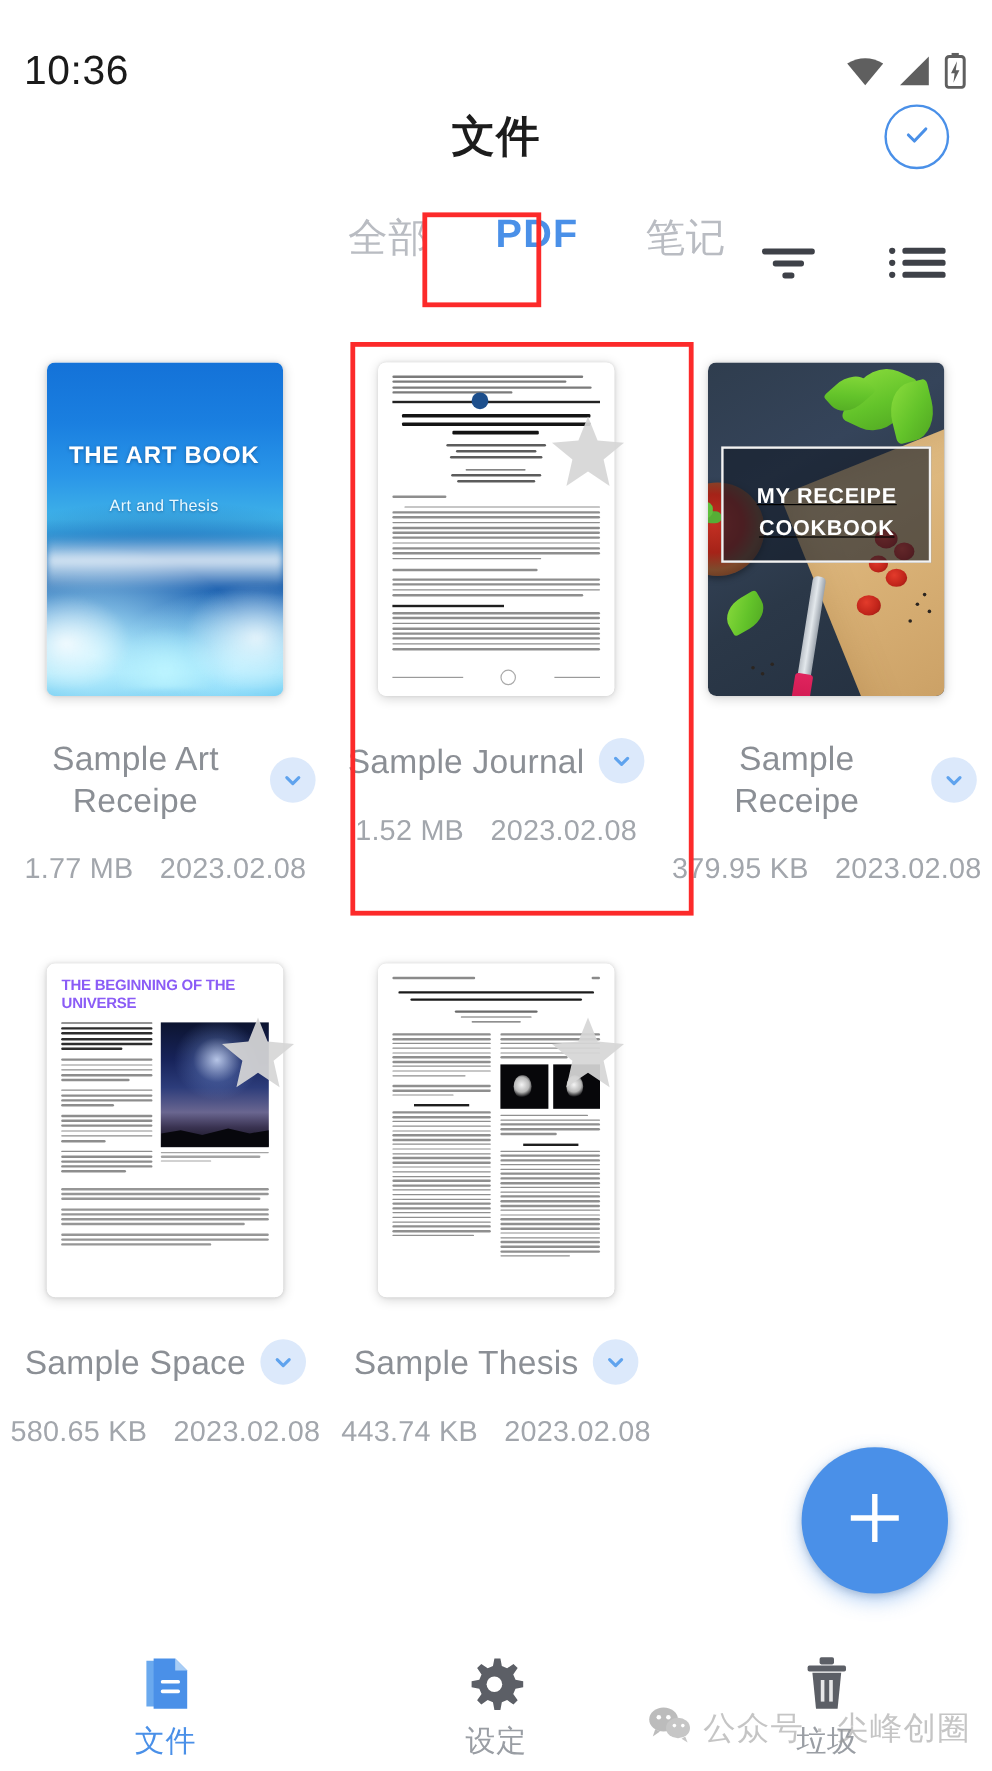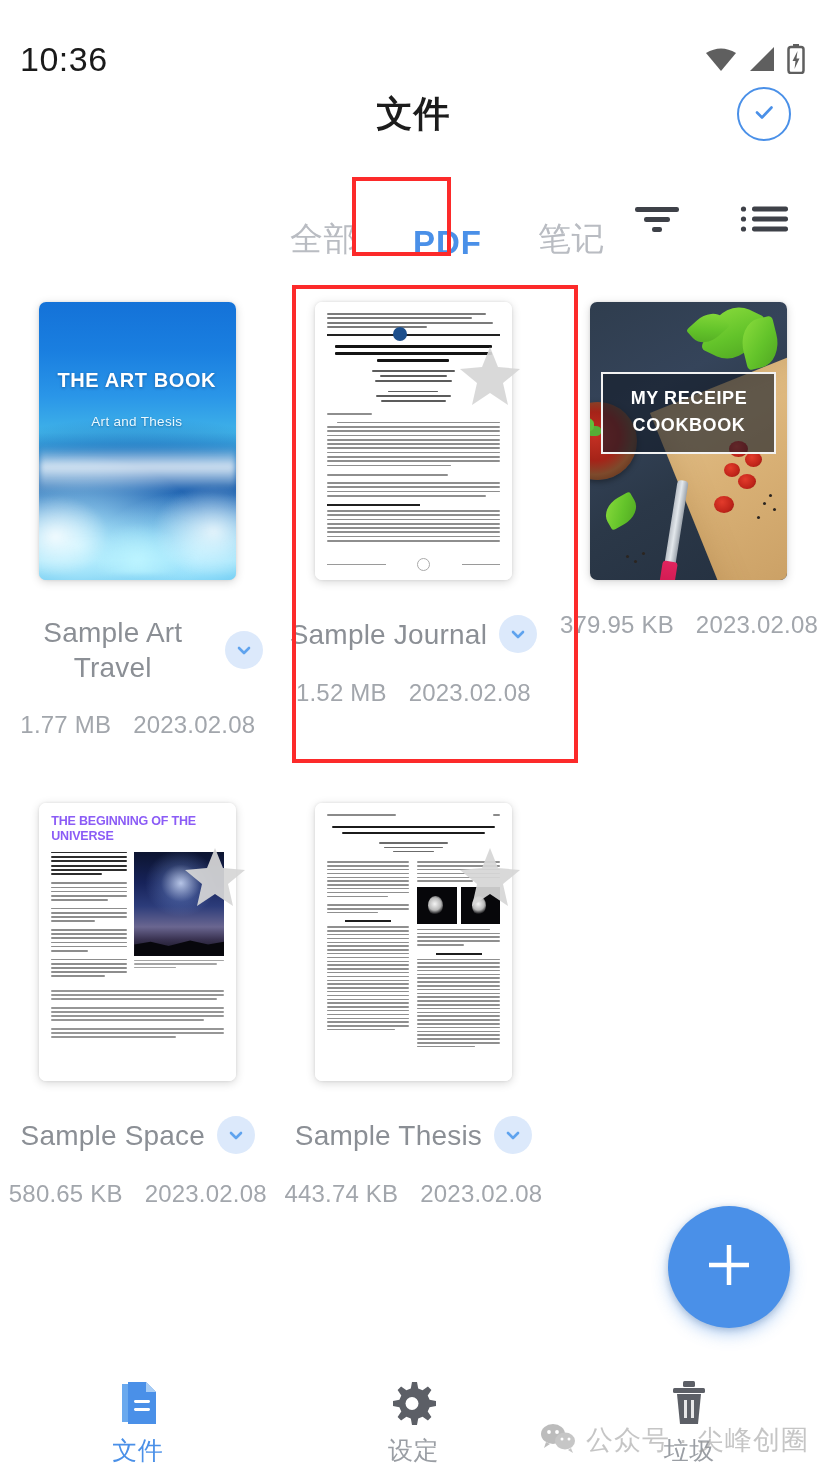--- a/index.html
+++ b/index.html
@@ -82,21 +82,21 @@
     top: 176px; left: 0;
     width: 827px;
     height: 86px;
   }
   .tabs {
     position: absolute;
     left: 262px;
     top: 0;
     height: 86px;
     display: flex;
-    align-items: flex-end;
+    align-items: flex-start;
     gap: 0;
   }
   .tab {
     font-size: 33px;
     color: #b9bcc2;
     font-weight: 400;
     padding: 0 28px;
     cursor: pointer;
     white-space: nowrap;
     letter-spacing: 0.5px;
@@ -298,23 +298,24 @@
     position: absolute;
     width: 3px; height: 3px;
     border-radius: 50%;
     background: #2b2520;
   }
   .cover-cook-label {
     position: absolute;
     left: 11px; right: 11px; top: 25%;
     border: 2px solid #f2f2f2;
     background: rgba(20,28,40,0.62);
-    padding: 11px 4px 13px 4px;
+    padding: 26px 4px 13px 4px;
     text-align: center;
     z-index: 8;
+    text-decoration: underline;
   }
   .cover-cook-label .l1,
   .cover-cook-label .l2 {
     font-size: 18px;
     font-weight: 700;
     color: #ffffff;
     letter-spacing: 0.6px;
     line-height: 1.5;
   }
 
@@ -618,21 +619,21 @@
           <div class="thumb">
             <div class="cover-art">
               <div class="cover-art-text">
                 <div class="cover-art-title">THE ART BOOK</div>
                 <div class="cover-art-sub">Art and Thesis</div>
               </div>
             </div>
           </div>
         </div>
         <div class="file-name-row">
-          <div class="file-name">Sample Art Travel</div>
+          <div class="file-name">Sample Art Receipe</div>
           <div class="chev-btn">
             <svg width="20" height="20" viewBox="0 0 20 20">
                 <path d="M5 8 L10 13 L15 8" fill="none" stroke="#5fa3ee" stroke-width="2.6" stroke-linecap="round" stroke-linejoin="round"></path>
               </svg>
           </div>
         </div>
         <div class="file-meta">
           <span>1.77 MB</span>
           <span>2023.02.08</span>
         </div>
@@ -747,20 +748,28 @@
               <div class="cook-pepper" style="left:18%;bottom:8%"></div>
               <div class="cook-pepper" style="left:22%;bottom:6%"></div>
               <div class="cook-pepper" style="left:26%;bottom:9%"></div>
               <div class="cover-cook-label">
                 <div class="l1">MY RECEIPE</div>
                 <div class="l2">COOKBOOK</div>
               </div>
             </div>
           </div>
         </div>
+        <div class="file-name-row">
+          <div class="file-name">Sample Receipe</div>
+          <div class="chev-btn">
+            <svg width="20" height="20" viewBox="0 0 20 20">
+                <path d="M5 8 L10 13 L15 8" fill="none" stroke="#5fa3ee" stroke-width="2.6" stroke-linecap="round" stroke-linejoin="round"></path>
+              </svg>
+          </div>
+        </div>
         <div class="file-meta">
           <span>379.95 KB</span>
           <span>2023.02.08</span>
         </div>
       </div>
 
     </div>
 
     <div class="grid-row" style="margin-top:42px">
 

